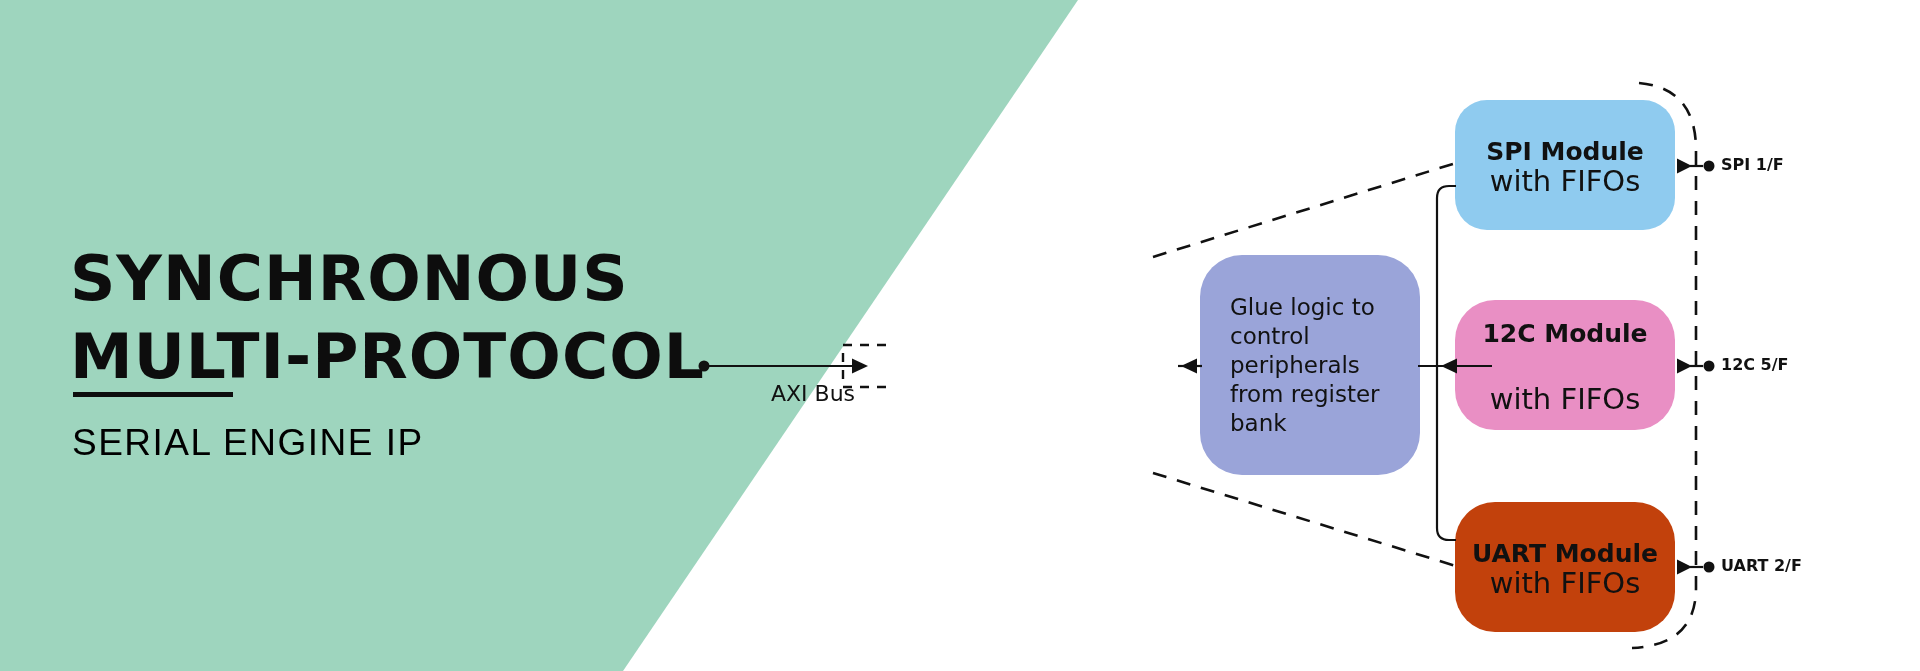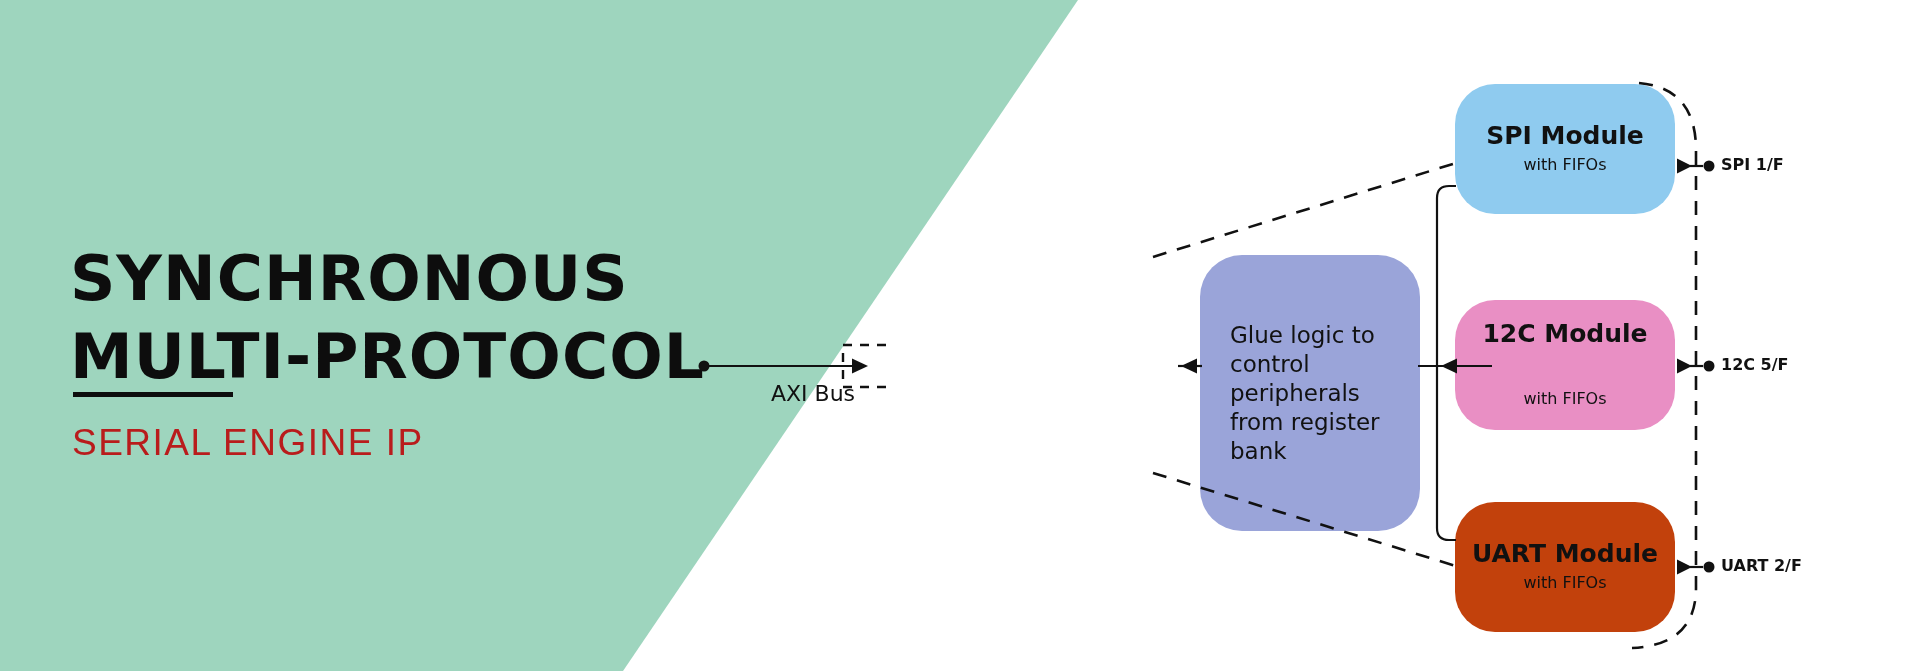--- a/index.html
+++ b/index.html
@@ -17,44 +17,44 @@
     position:absolute;left:70px;top:240px;
     font-weight:800;font-size:63px;line-height:78px;letter-spacing:1px;
     color:#0D0D0D;
   }
   .title-underline{
     position:absolute;left:73px;top:392px;width:160px;height:5px;background:#0D0D0D;
   }
   .hero-subtitle{
     position:absolute;left:72px;top:422px;
     font-family:"Liberation Sans",sans-serif;
-    font-size:37px;font-weight:400;letter-spacing:1.5px;color:#b91c1c;
+    font-size:37px;font-weight:400;letter-spacing:1.5px;color:#000000;
   }
   
   .box{position:absolute;box-sizing:border-box;color:#111;}
   .axi-box{
     left:865px;top:255px;width:315px;height:220px;border-radius:45px;
     display:flex;align-items:center;padding-left:35px;
   }
   .glue-box{
-    left:1200px;top:255px;width:220px;height:276px;border-radius:42px;
+    left:1200px;top:255px;width:220px;height:220px;border-radius:42px;
     display:flex;align-items:center;padding-left:30px;
   }
   .flow-text{font-size:23px;line-height:29px;white-space:pre-line;}
   .flow-text b{font-weight:700;}
   .module{
     left:1455px;width:220px;height:130px;border-radius:40px;
     display:flex;flex-direction:column;align-items:center;justify-content:center;
     text-align:center;
   }
-  .module-spi{top:84px;}
+  .module-spi{top:100px;border-radius:32px;}
   .module-i2c{top:300px;gap:36px;}
   .module-uart{top:502px;}
   .module .m-name{font-size:25px;font-weight:700;line-height:31px;}
-  .module .m-sub{font-size:16px;font-weight:400;line-height:28px;}
+  .module .m-sub{font-size:29px;font-weight:400;line-height:28px;}
   
   .axi-bus-label{
     position:absolute;left:732px;top:337px;width:162px;text-align:center;
     font-size:22px;color:#111;margin-top:44px;
   }
   .port-label{
     position:absolute;left:1721px;font-size:16px;font-weight:700;color:#111;
   }
   .port-spi{top:155px;}
   .port-i2c{top:355px;}

